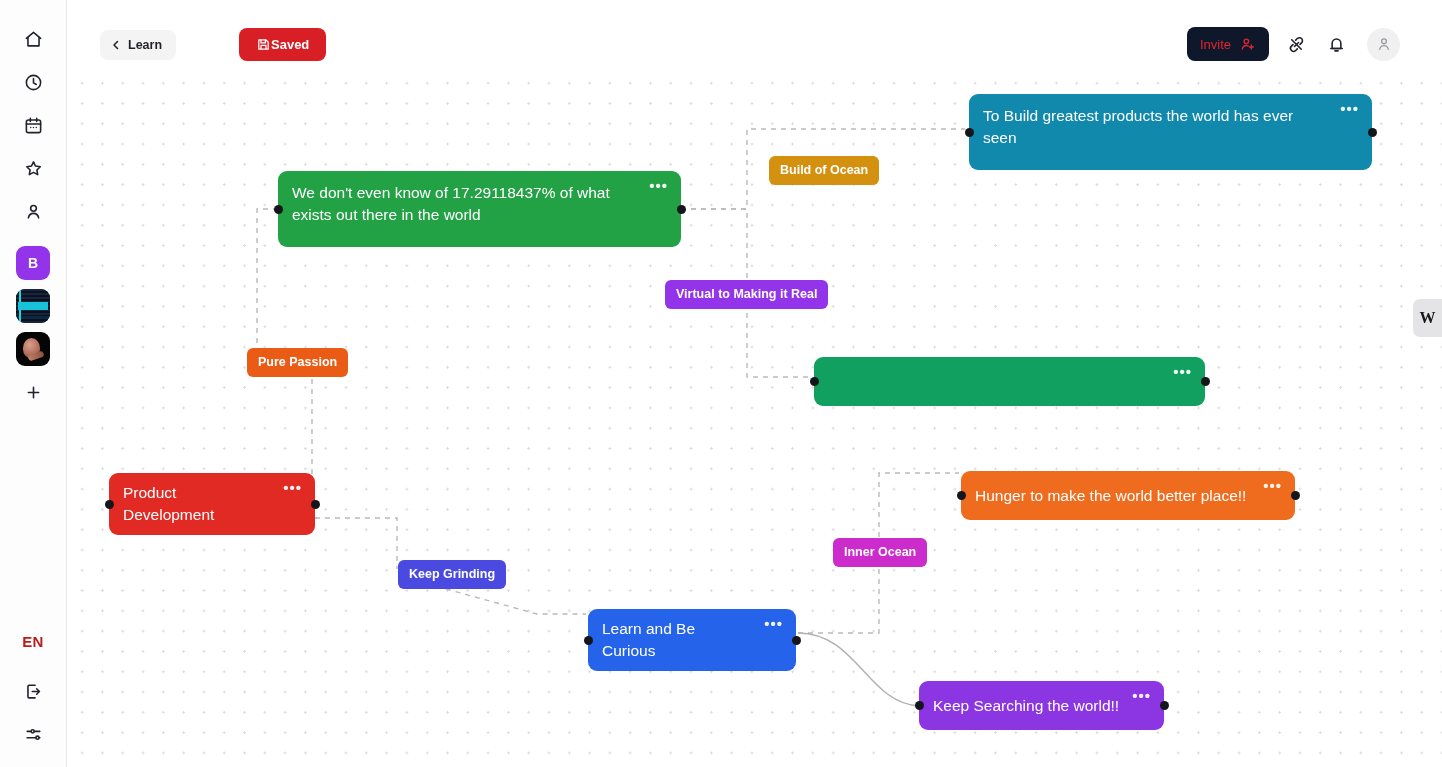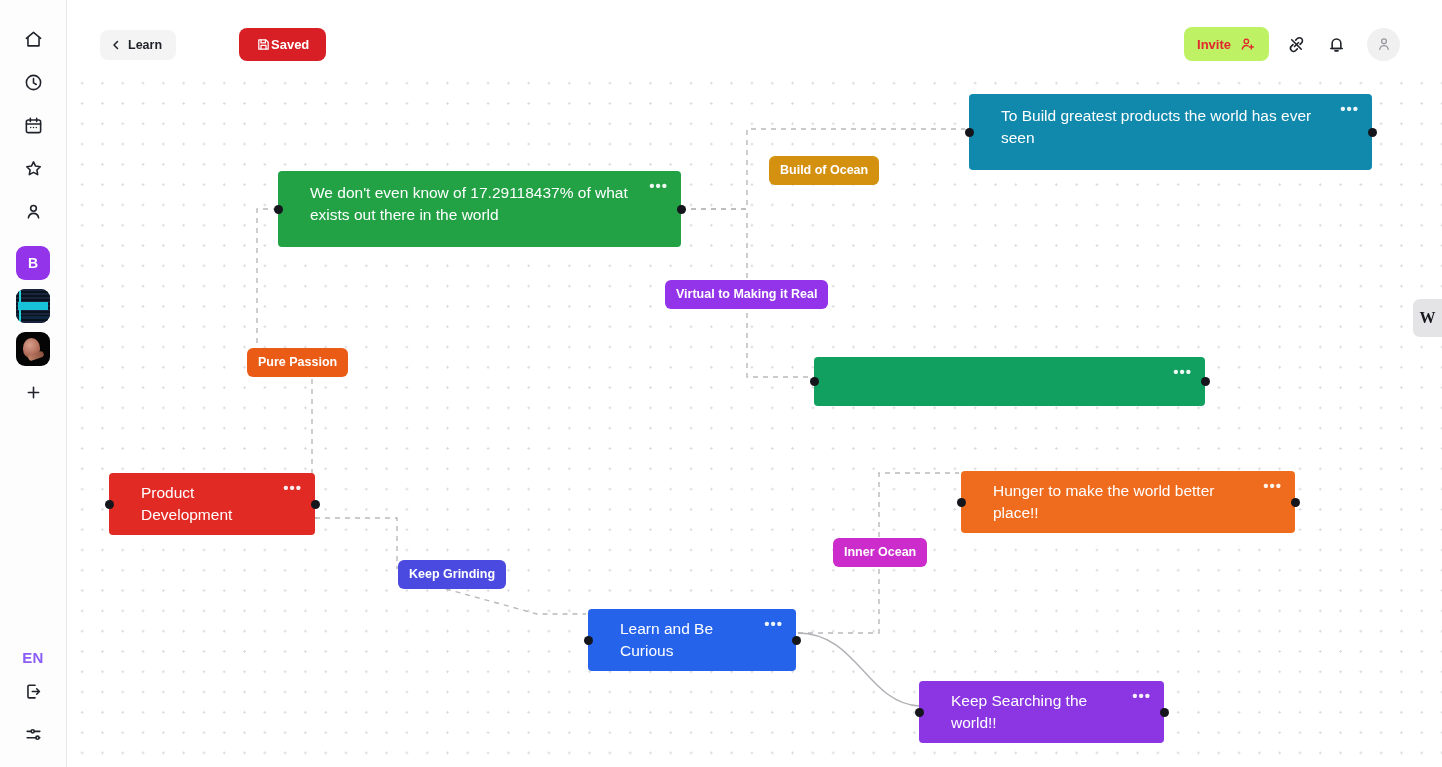--- a/index.html
+++ b/index.html
@@ -55,21 +55,21 @@
     background:radial-gradient(circle at 40% 35%, #d9a08c 0%, #b06c58 58%, #6b3a2d 100%);
   }
   #rail-ws-img2 .arm {
     position:absolute; left:12px; top:21px; width:16px; height:6px;
     border-radius:3px; transform:rotate(-18deg);
     background:linear-gradient(90deg,#c08068,#8a4f3c);
   }
   .rail-spacer { flex:1; }
   #rail-lang {
     font-size:15px; font-weight:700; letter-spacing:.4px;
-    color:#8b5cf6; margin-bottom:8px; cursor:pointer;
+    color:#b91c1c; margin-bottom:24px; cursor:pointer;
   }
 
   
   #topbar {
     position:absolute; left:67px; top:0; right:0; height:89px;
     z-index:30; pointer-events:none;
   }
   #topbar > * { pointer-events:auto; }
   #back-button {
     position:absolute; left:33px; top:30px;
@@ -89,23 +89,23 @@
     font-family:inherit;
   }
   #saved-button svg { width:15px; height:15px; }
 
   #topbar-right {
     position:absolute; right:42px; top:27px;
     display:flex; align-items:center; gap:6px;
   }
   #invite-button {
     height:34px; padding:0 13px;
-    background:#bef264; border:none; border-radius:8px;
+    background:#0f172a; border:none; border-radius:8px;
     display:flex; align-items:center; gap:9px;
-    font-size:13px; font-weight:700; color:#e1262d; cursor:pointer;
+    font-size:13px; font-weight:400; color:#e1262d; cursor:pointer;
     font-family:inherit; margin-right:4px;
   }
   #invite-button svg { width:16px; height:16px; }
   .top-icon-btn {
     width:34px; height:34px; border-radius:9px; border:none; background:transparent;
     display:flex; align-items:center; justify-content:center; cursor:pointer;
     color:#1f2229;
   }
   .top-icon-btn svg { width:19px; height:19px; }
   #avatar-button {
@@ -120,23 +120,23 @@
     position:absolute; left:67px; top:69px; right:0; bottom:0;
     background-color:#ffffff;
     background-image:radial-gradient(#dcdcdf 1px, transparent 1px);
     background-size:20.3px 20.3px;
     background-position:5px 4px;
     overflow:hidden;
   }
   #edge-layer { position:absolute; inset:0; width:100%; height:100%; }
 
   .node {
-    position:absolute; border-radius:4px; color:#fff;
+    position:absolute; border-radius:9px; color:#fff;
     display:flex; align-items:center;
-    padding:9px 44px 9px 32px;
+    padding:9px 44px 9px 14px;
     font-size:15.5px; line-height:1.42;
     cursor:grab; user-select:none;
     box-shadow:0 0 0 0 rgba(0,0,0,0);
   }
   .node .node-text { display:block; }
   .node .node-menu {
     position:absolute; right:13px; top:10px;
     font-size:15px; font-weight:800; letter-spacing:1px;
     line-height:10px; color:rgba(255,255,255,.92); cursor:pointer;
   }

